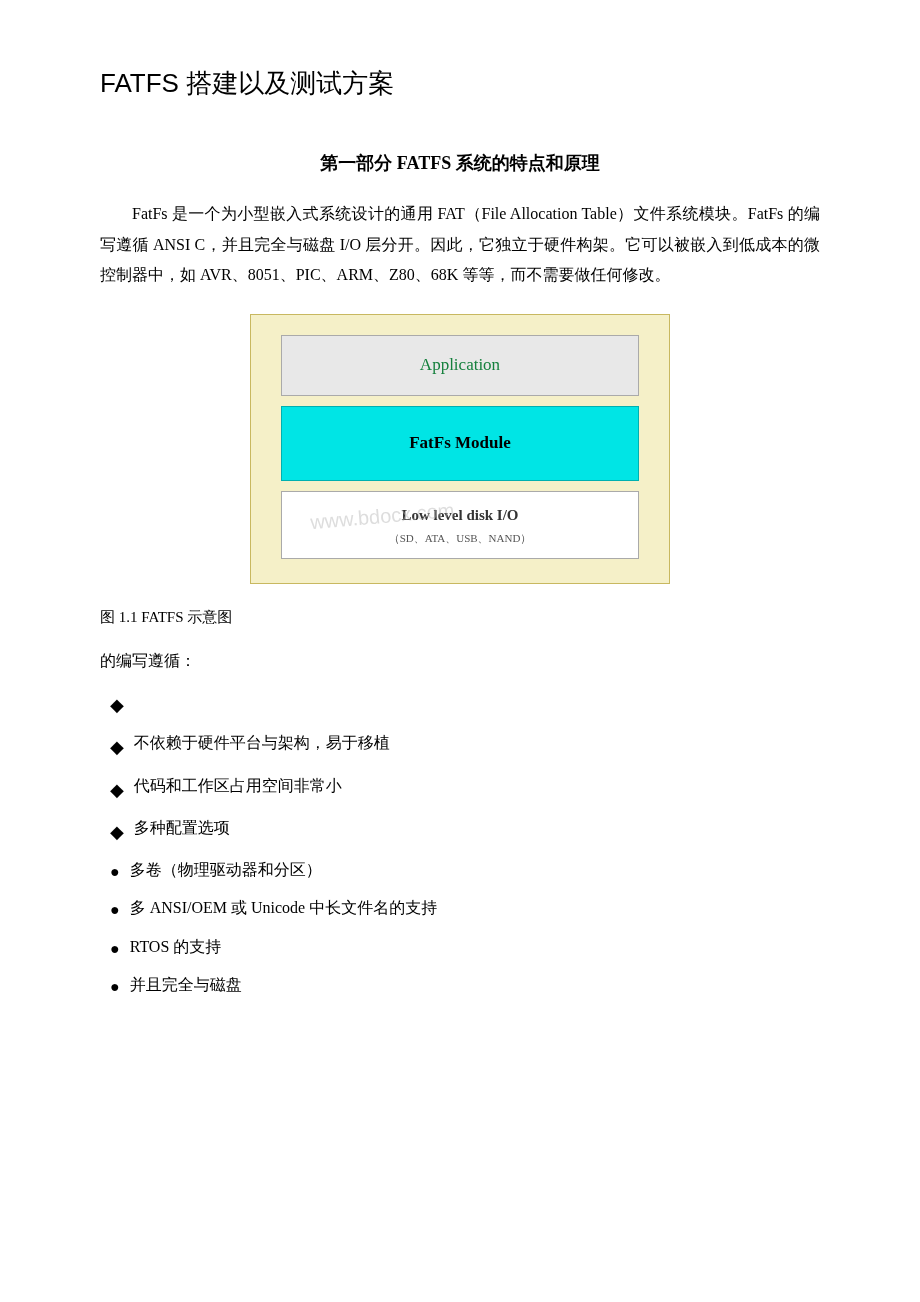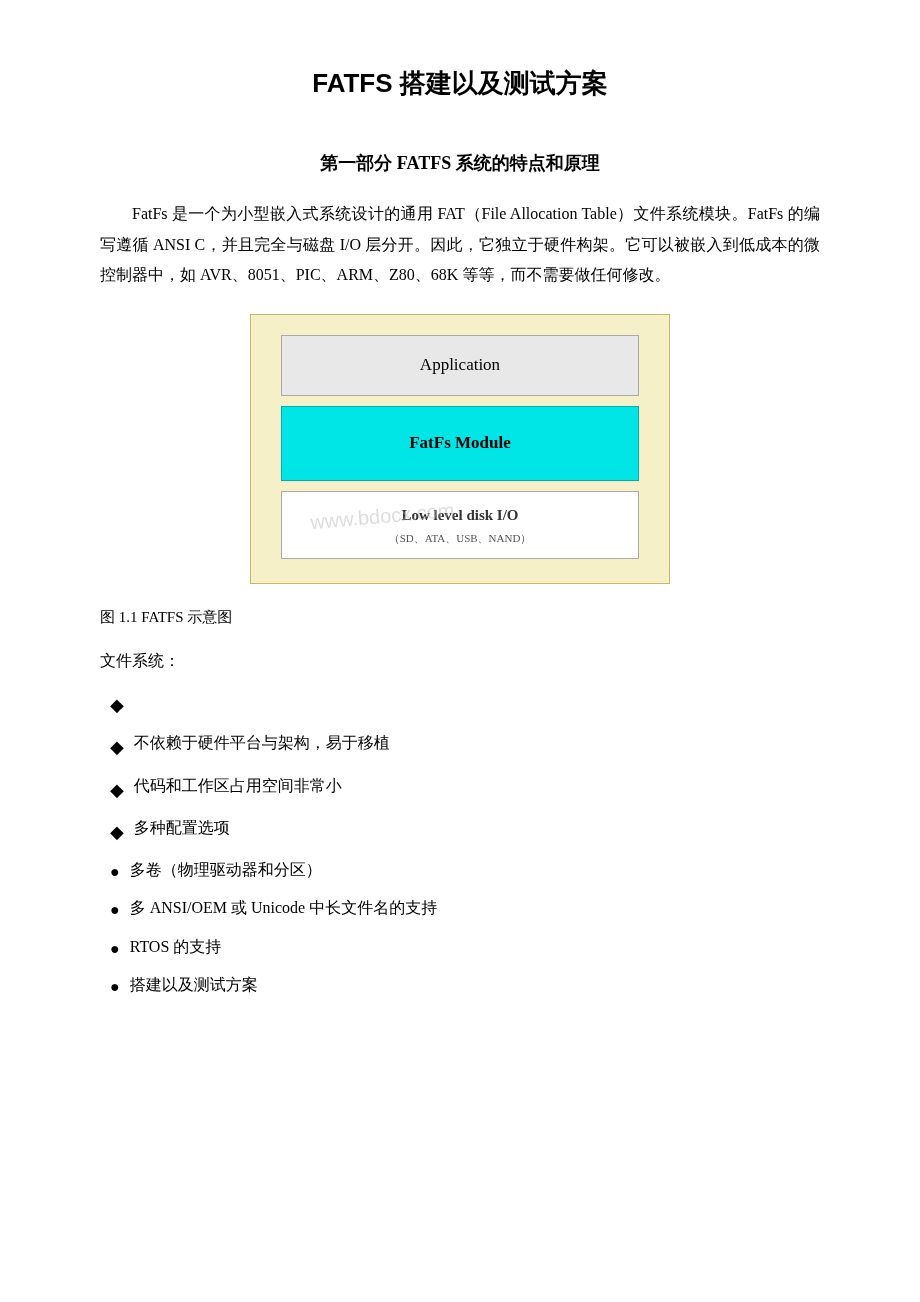--- a/index.html
+++ b/index.html
@@ -13,23 +13,22 @@
       font-family: "SimSun", "宋体", serif;
       font-size: 16px;
       color: #000000;
       width: 920px;
       min-height: 1302px;
       padding: 60px 100px;
       line-height: 1.8;
     }
 
     .page-title {
-      text-align: center;
       font-size: 26px;
-      font-weight: bold;
+      font-weight: normal;
       margin-bottom: 40px;
       font-family: "SimHei", "黑体", sans-serif;
     }
 
     .section-title {
       text-align: center;
       font-size: 18px;
       font-weight: bold;
       margin-bottom: 20px;
       margin-top: 11px;
@@ -53,21 +52,21 @@
       flex-direction: column;
       gap: 10px;
     }
 
     .diagram-app-box {
       background: #e8e8e8;
       border: 1px solid #aaaaaa;
       text-align: center;
       padding: 14px 20px;
       font-size: 17px;
-      color: #000000;
+      color: #15803d;
     }
 
     .diagram-fatfs-box {
       background: #00e5e5;
       border: 1px solid #00b0b0;
       text-align: center;
       padding: 21px 20px;
       font-size: 17px;
       font-weight: bold;
       color: #000;
@@ -187,21 +186,21 @@
         <div class="diagram-disk-main">Low level disk I/O</div>
         <div class="diagram-disk-sub">（SD、ATA、USB、NAND）</div>
       </div>
     </div>
   </div>
   <div class="watermark" style="bottom: 50px; left: 60px;">www.bdocx.com</div>
 </div>
 
 <p class="figure-caption">图 1.1 FATFS 示意图</p>
 
-<p class="features-intro">文件系统：</p>
+<p class="features-intro">的编写遵循：</p>
 
 <ul class="bullet-list">
   <li>
     <span class="bullet-diamond">◆</span>
   </li>
   <li>
     <span class="bullet-diamond">◆</span>
     <span>不依赖于硬件平台与架构，易于移植</span>
   </li>
   <li>
@@ -222,15 +221,15 @@
   <li>
     <span class="bullet-circle">●</span>
     <span>多 ANSI/OEM 或 Unicode 中长文件名的支持</span>
   </li>
   <li>
     <span class="bullet-circle">●</span>
     <span>RTOS 的支持</span>
   </li>
   <li>
     <span class="bullet-circle">●</span>
-    <span>搭建以及测试方案</span>
+    <span>并且完全与磁盘</span>
   </li>
 </ul>
 
 </body></html>

